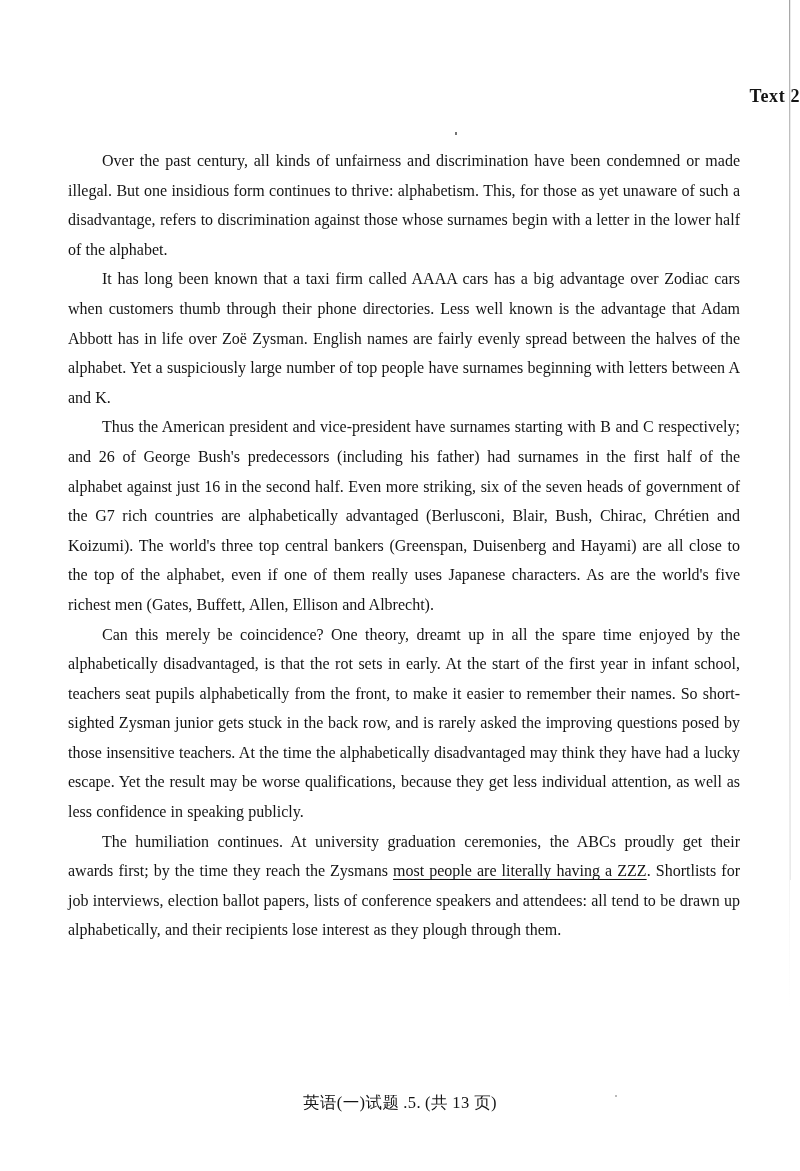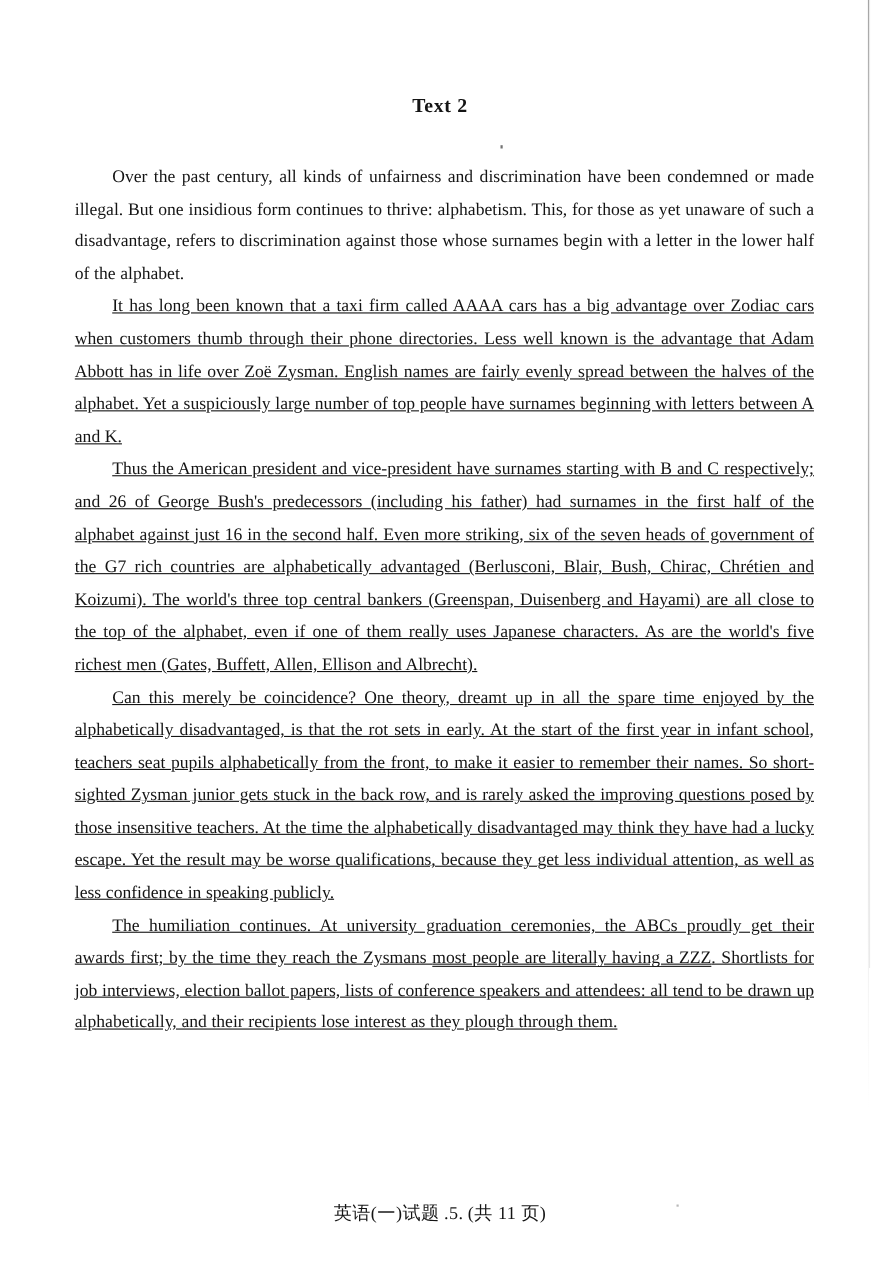--- a/index.html
+++ b/index.html
@@ -58,21 +58,21 @@
     height: 2px;
     background: #8a8a8a;
     opacity: .6;
   }
 
   .title {
     position: absolute;
     top: 86px;
     left: 0;
     width: 800px;
-    text-align: center;
+    text-align: right;
     font-size: 18px;
     font-weight: bold;
     letter-spacing: .6px;
   }
 
   .body-block {
     position: absolute;
     left: 68px;
     top: 146px;
     width: 672px;
@@ -81,21 +81,21 @@
   p.para {
     margin: 0;
     text-align: justify;
     text-justify: inter-word;
     text-indent: 34px;
     font-size: 16px;
     line-height: 29.6px;
     word-spacing: .2px;
     hyphens: none;
   }
-  p.para + p.para { margin-top: 0px; text-decoration: underline; }
+  p.para + p.para { margin-top: 0px; }
 
   .ul {
     text-decoration: underline;
     text-decoration-thickness: 1px;
     text-underline-offset: 3px;
     margin-top: 29px;
   }
 
   .footer {
     position: absolute;
@@ -130,16 +130,16 @@
 
     <p class="para">Can this merely be coincidence? One theory, dreamt up in all the spare time enjoyed by the alphabetically disadvantaged, is that the rot sets in early. At the start of the first year in infant school, teachers seat pupils alphabetically from the front, to make it easier to remember their names. So short-sighted Zysman junior gets stuck in the back row, and is rarely asked the improving questions posed by those insensitive teachers. At the time the alphabetically disadvantaged may think they have had a lucky escape. Yet the result may be worse qualifications, because they get less individual attention, as well as less confidence in speaking publicly.</p>
 
     <p class="para">
       <span>The humiliation continues. At university graduation ceremonies, the ABCs proudly get their awards first; by the time they reach the Zysmans </span><span class="ul">most people are literally having a ZZZ</span><span>. Shortlists for job interviews, election ballot papers, lists of conference speakers and attendees: all tend to be drawn up alphabetically, and their recipients lose interest as they plough through them.</span>
     </p>
 
   </div>
 
   <div class="footer">
-    <span>英语(一)试题</span><span class="fnum">.5.</span><span>(共 11 页)</span>
+    <span>英语(一)试题</span><span class="fnum">.5.</span><span>(共 13 页)</span>
   </div>
 
 </div>
 
 </body></html>

